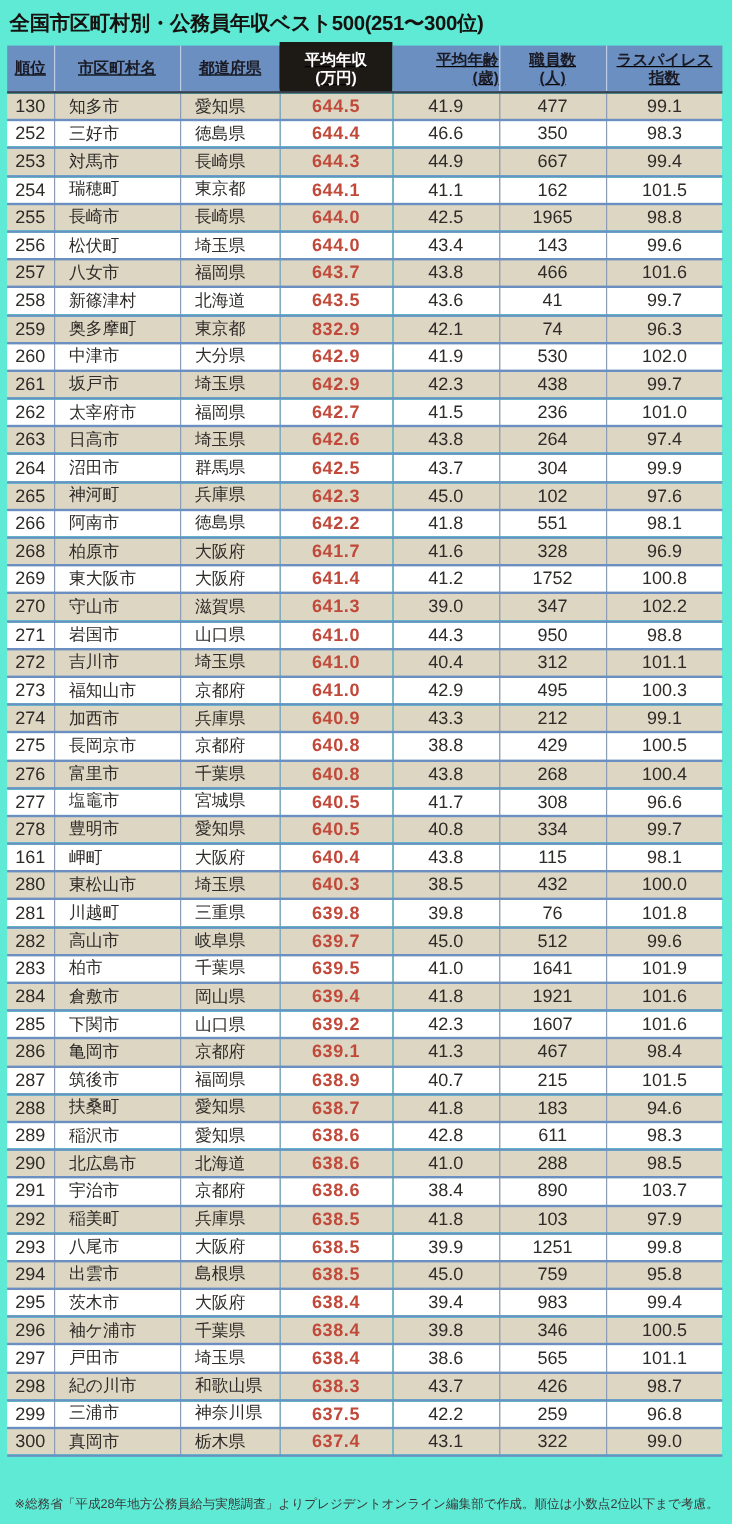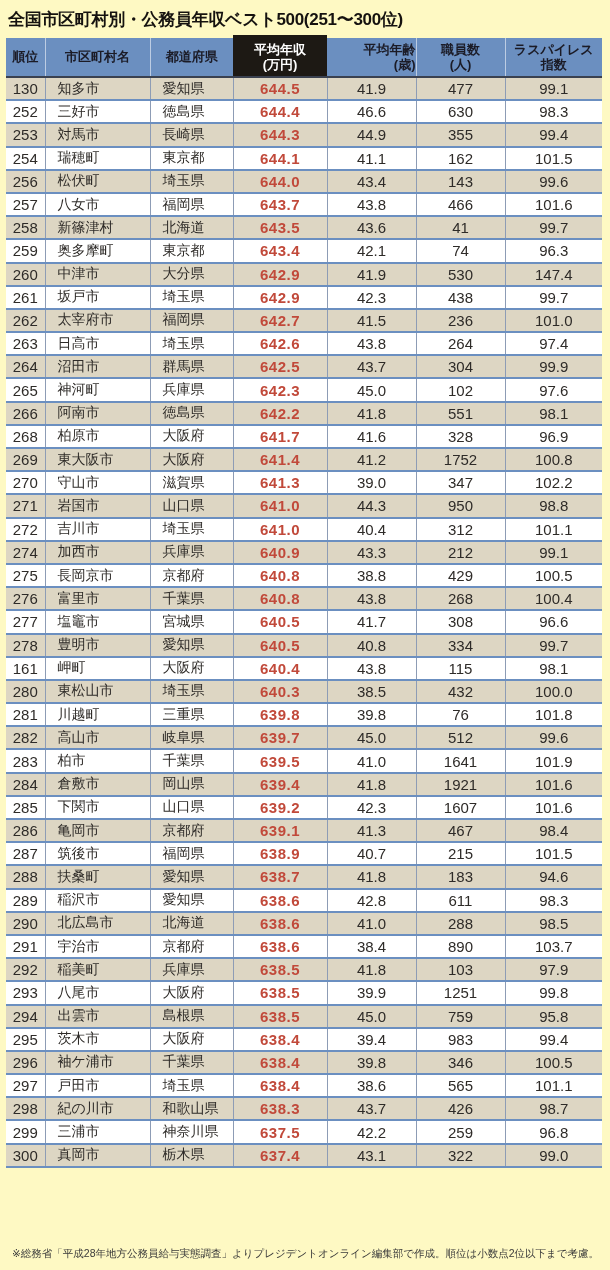--- a/index.html
+++ b/index.html
@@ -2,21 +2,21 @@
 <html><head>
 <meta charset="utf-8">
 <style>
   html, body { margin: 0; padding: 0; }
   body {
     width: 610px; height: 1270px;
     background: #ffffff;
     font-family: "Liberation Sans", "DejaVu Sans", sans-serif;
     -webkit-font-smoothing: antialiased;
   }
-  .page { position: relative; width: 610px; height: 1270px; overflow: hidden; background: #fef9c3; }
+  .page { position: relative; width: 610px; height: 1270px; overflow: hidden; background: #5eead4; }
 
   .title {
     position: absolute; left: 8px; top: 8px; margin: 0;
     font-size: 17px; font-weight: bold; color: #15120f;
     letter-spacing: -0.3px; white-space: nowrap;
   }
 
   table.ranking {
     position: absolute; left: 6px; top: 38px;
     width: 596px; border-collapse: collapse; table-layout: fixed;
@@ -30,21 +30,21 @@
     text-align: center; vertical-align: middle;
     white-space: pre-line;
   }
   thead th + th { border-left: 1px solid rgba(255,255,255,0.55); }
   thead th.col-3 {
     background: #1d1914; color: #ffffff;
     box-shadow: 0 -3px 0 0 #1d1914;
     border-left: none;
   }
   thead th.col-4 { border-left: none; text-align: right; }
-  thead tr { border-bottom: 2px solid #3a4150; }
+  thead tr { border-bottom: 2px solid #3a4150; text-decoration: underline; }
 
   
   tbody td {
     height: 21.2px; padding: 0;
     font-size: 15px; color: #2e2b28;
     text-align: center; vertical-align: middle;
     white-space: nowrap; overflow: hidden;
   }
   tbody tr { border-bottom: 2px solid #6b8fc0; background: #ffffff; }
   tbody tr:nth-child(odd) { background: #ddd6c3; }
@@ -98,42 +98,51 @@
           <td class="col-4">41.9</td>
           <td class="col-5">477</td>
           <td class="col-6">99.1</td>
         </tr>
         <tr>
           <td class="col-0">252</td>
           <td class="col-1">三好市</td>
           <td class="col-2">徳島県</td>
           <td class="col-3">644.4</td>
           <td class="col-4">46.6</td>
-          <td class="col-5">630</td>
+          <td class="col-5">350</td>
           <td class="col-6">98.3</td>
         </tr>
         <tr>
           <td class="col-0">253</td>
           <td class="col-1">対馬市</td>
           <td class="col-2">長崎県</td>
           <td class="col-3">644.3</td>
           <td class="col-4">44.9</td>
-          <td class="col-5">355</td>
+          <td class="col-5">667</td>
           <td class="col-6">99.4</td>
         </tr>
         <tr>
           <td class="col-0">254</td>
           <td class="col-1">瑞穂町</td>
           <td class="col-2">東京都</td>
           <td class="col-3">644.1</td>
           <td class="col-4">41.1</td>
           <td class="col-5">162</td>
           <td class="col-6">101.5</td>
         </tr>
         <tr>
+          <td class="col-0">255</td>
+          <td class="col-1">長崎市</td>
+          <td class="col-2">長崎県</td>
+          <td class="col-3">644.0</td>
+          <td class="col-4">42.5</td>
+          <td class="col-5">1965</td>
+          <td class="col-6">98.8</td>
+        </tr>
+        <tr>
           <td class="col-0">256</td>
           <td class="col-1">松伏町</td>
           <td class="col-2">埼玉県</td>
           <td class="col-3">644.0</td>
           <td class="col-4">43.4</td>
           <td class="col-5">143</td>
           <td class="col-6">99.6</td>
         </tr>
         <tr>
           <td class="col-0">257</td>
@@ -150,33 +159,33 @@
           <td class="col-2">北海道</td>
           <td class="col-3">643.5</td>
           <td class="col-4">43.6</td>
           <td class="col-5">41</td>
           <td class="col-6">99.7</td>
         </tr>
         <tr>
           <td class="col-0">259</td>
           <td class="col-1">奥多摩町</td>
           <td class="col-2">東京都</td>
-          <td class="col-3">643.4</td>
+          <td class="col-3">832.9</td>
           <td class="col-4">42.1</td>
           <td class="col-5">74</td>
           <td class="col-6">96.3</td>
         </tr>
         <tr>
           <td class="col-0">260</td>
           <td class="col-1">中津市</td>
           <td class="col-2">大分県</td>
           <td class="col-3">642.9</td>
           <td class="col-4">41.9</td>
           <td class="col-5">530</td>
-          <td class="col-6">147.4</td>
+          <td class="col-6">102.0</td>
         </tr>
         <tr>
           <td class="col-0">261</td>
           <td class="col-1">坂戸市</td>
           <td class="col-2">埼玉県</td>
           <td class="col-3">642.9</td>
           <td class="col-4">42.3</td>
           <td class="col-5">438</td>
           <td class="col-6">99.7</td>
         </tr>
@@ -264,20 +273,29 @@
         <tr>
           <td class="col-0">272</td>
           <td class="col-1">吉川市</td>
           <td class="col-2">埼玉県</td>
           <td class="col-3">641.0</td>
           <td class="col-4">40.4</td>
           <td class="col-5">312</td>
           <td class="col-6">101.1</td>
         </tr>
         <tr>
+          <td class="col-0">273</td>
+          <td class="col-1">福知山市</td>
+          <td class="col-2">京都府</td>
+          <td class="col-3">641.0</td>
+          <td class="col-4">42.9</td>
+          <td class="col-5">495</td>
+          <td class="col-6">100.3</td>
+        </tr>
+        <tr>
           <td class="col-0">274</td>
           <td class="col-1">加西市</td>
           <td class="col-2">兵庫県</td>
           <td class="col-3">640.9</td>
           <td class="col-4">43.3</td>
           <td class="col-5">212</td>
           <td class="col-6">99.1</td>
         </tr>
         <tr>
           <td class="col-0">275</td>

